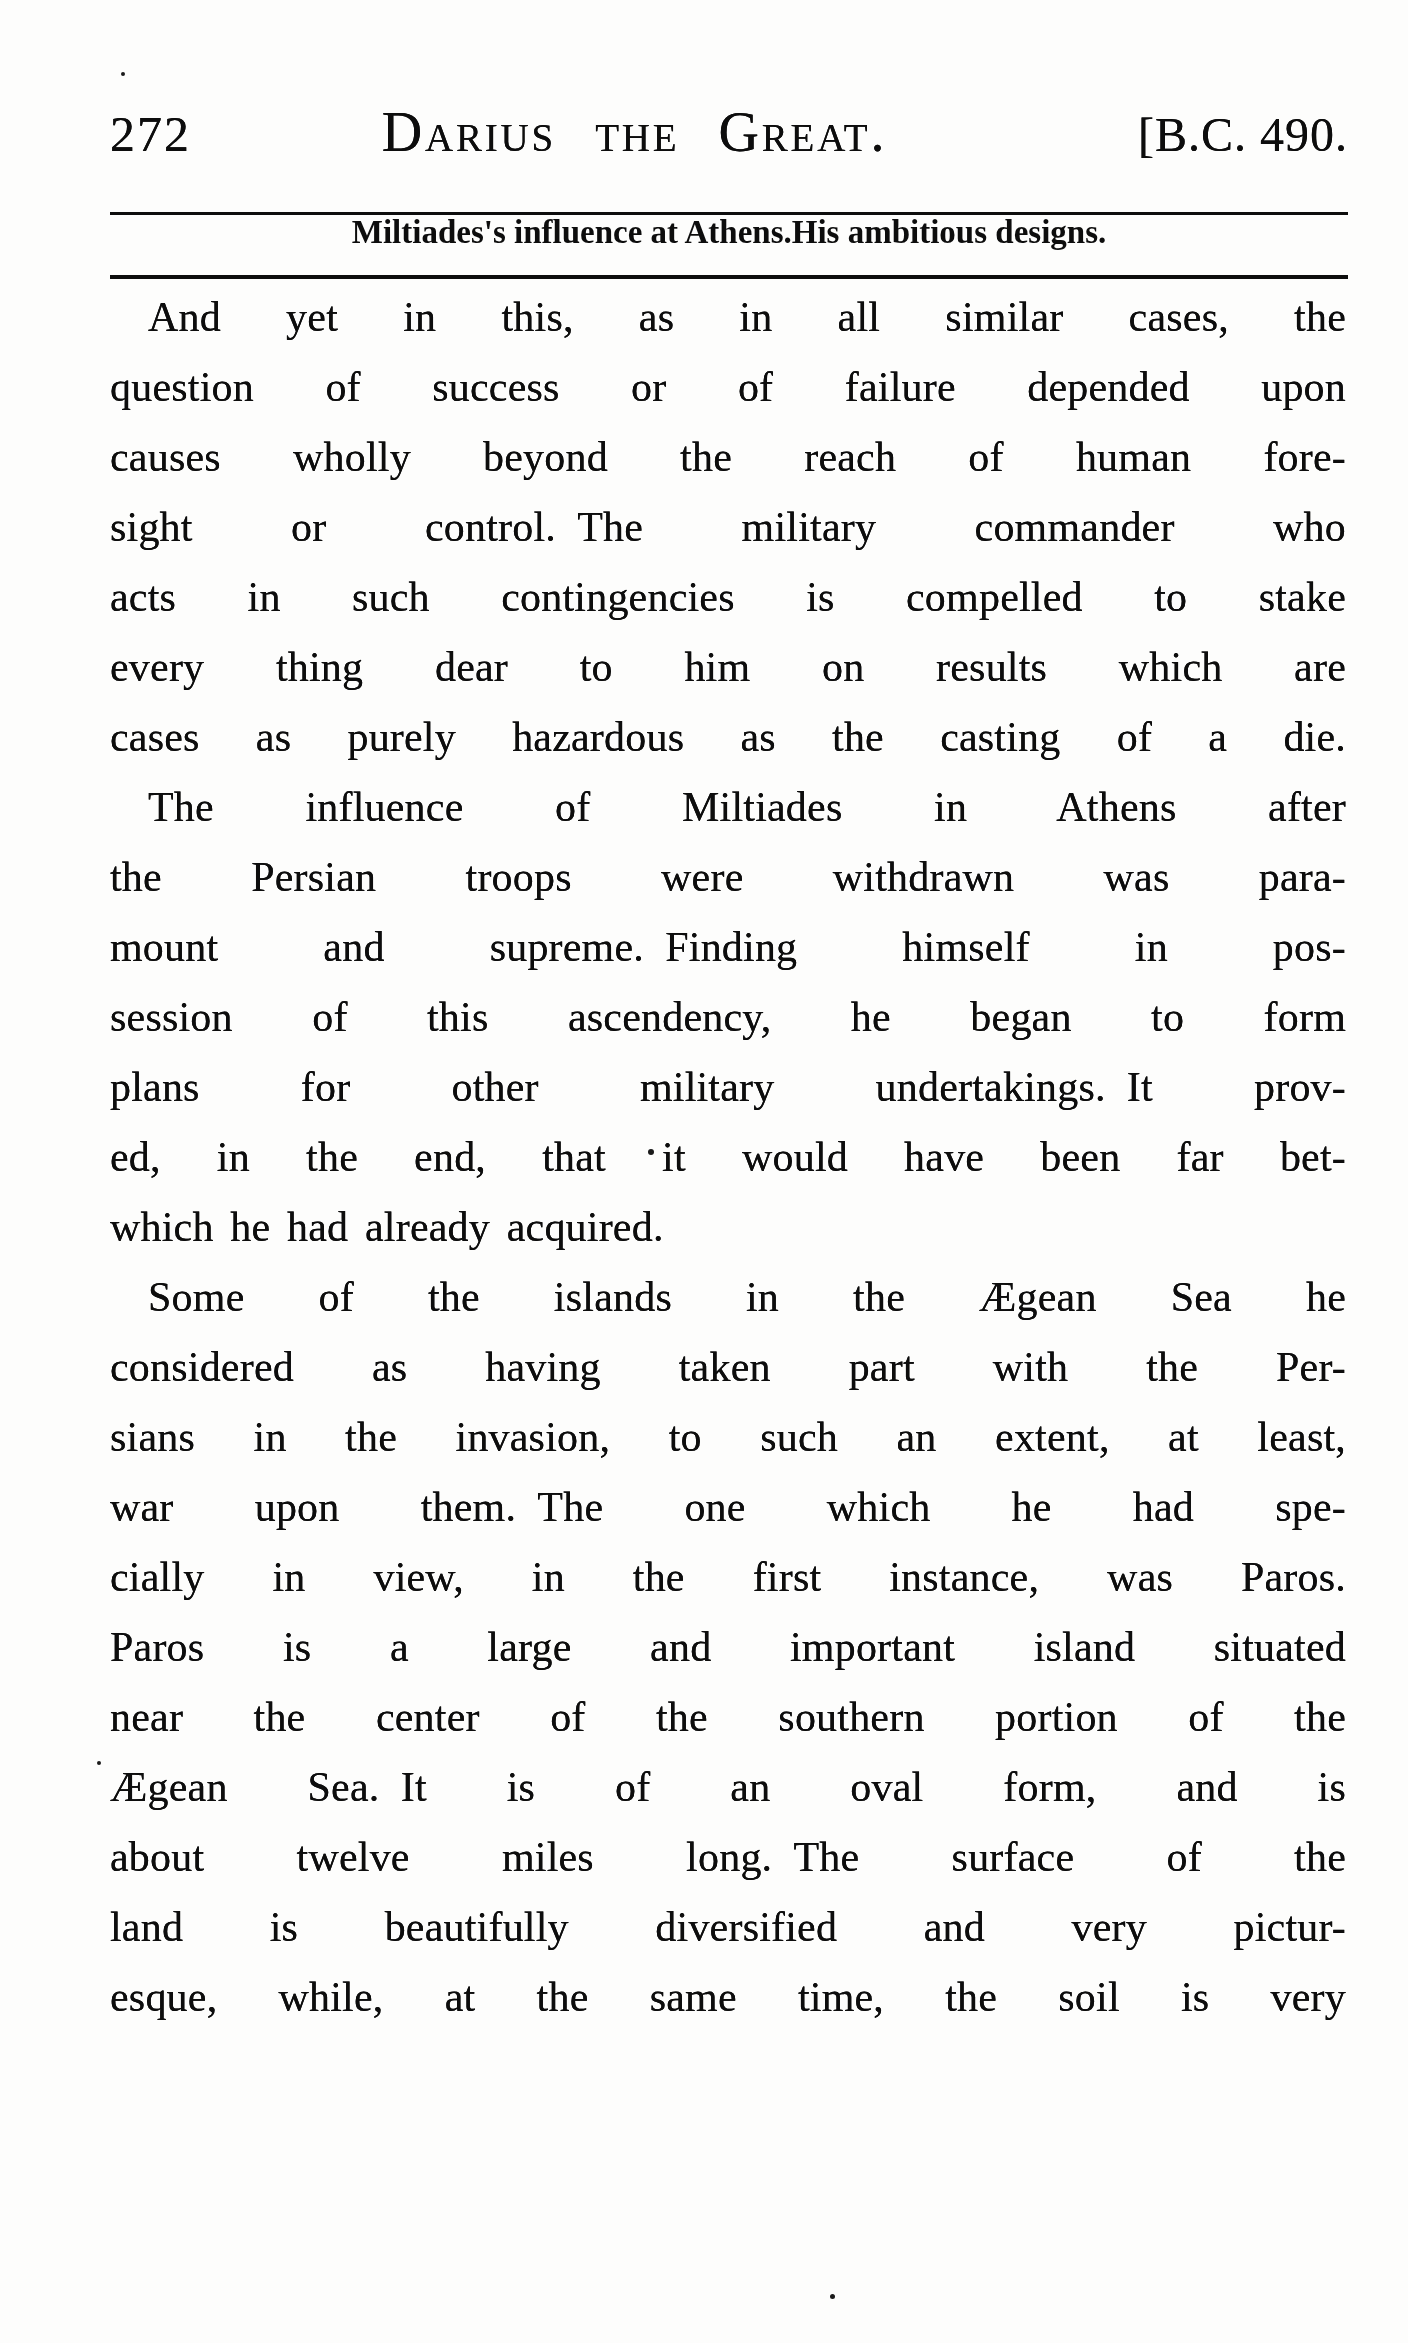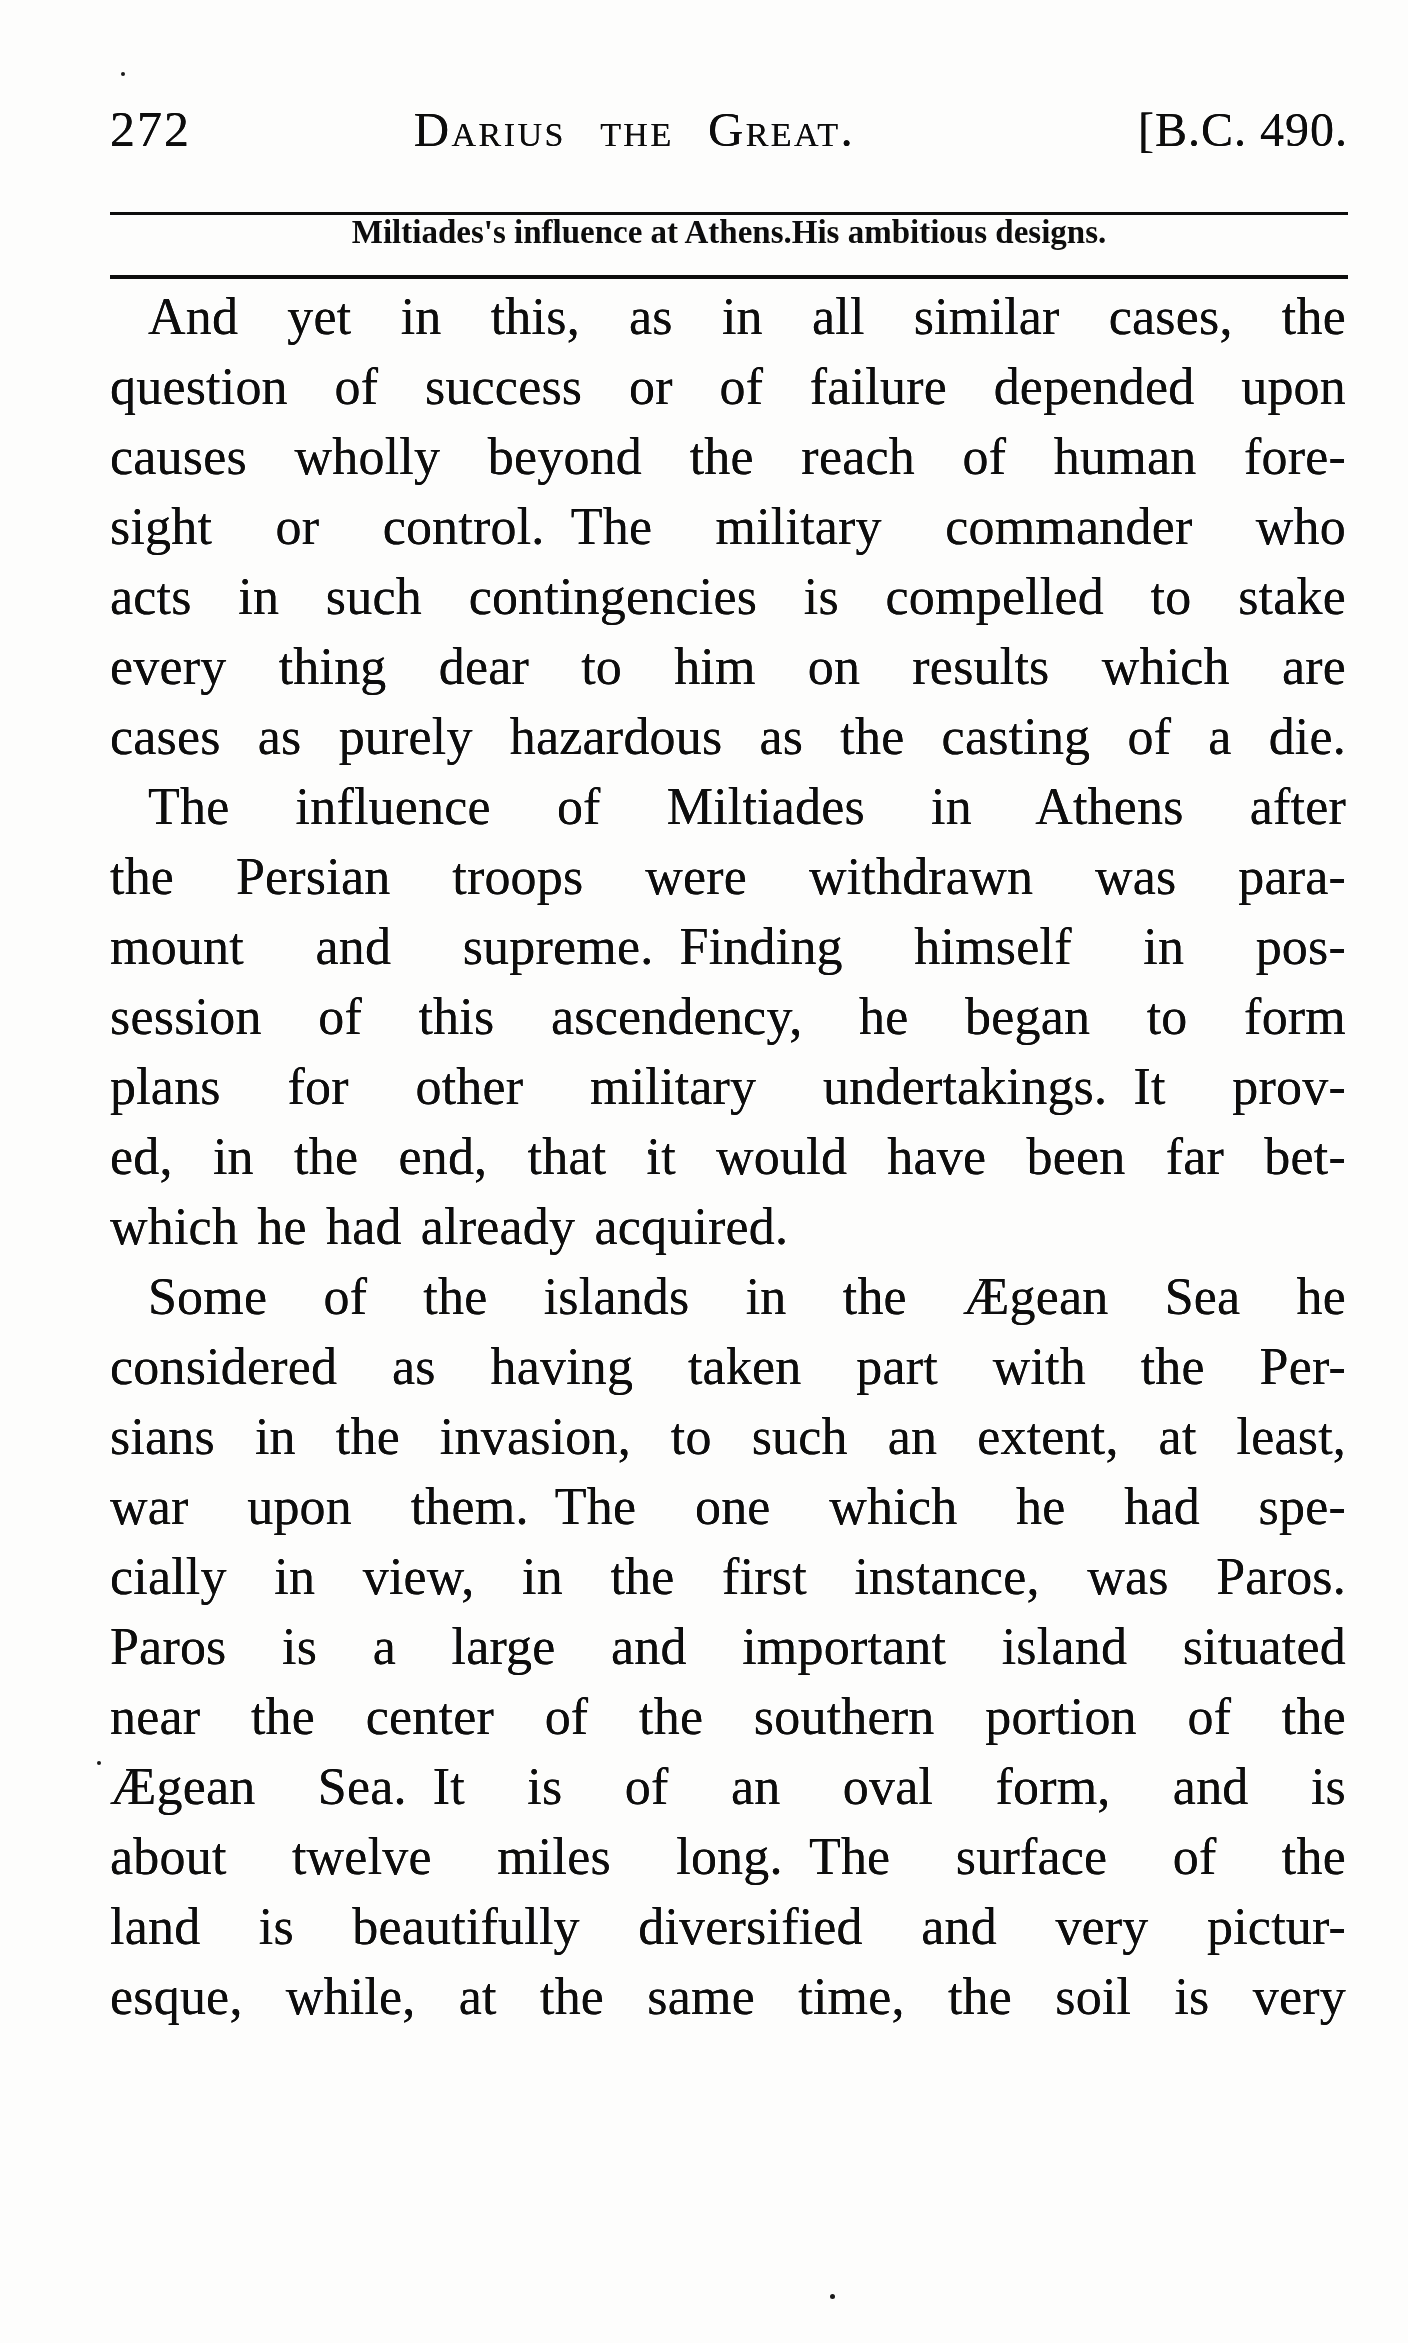--- a/index.html
+++ b/index.html
@@ -21,21 +21,21 @@
     position:absolute;left:110px;right:60px;top:100px;height:72px;
     display:flex;align-items:baseline;
   }
   .page-number{
     font-size:50px;letter-spacing:2px;
     text-shadow:0 0 0.6px var(--ink);
   }
   .header-title{
     flex:1;text-align:center;
     font-variant:small-caps;
-    font-size:49px;
+    font-size:56px;
     letter-spacing:0.05em;
     word-spacing:0.40em;
     transform:translateX(-30px);
     text-shadow:0 0 0.6px var(--ink);
     white-space:nowrap;
   }
   .era-label{
     font-size:48px;
     letter-spacing:1px;
     text-shadow:0 0 0.6px var(--ink);
@@ -47,21 +47,21 @@
   .rule-bottom{top:275px;height:4px;}
   .runhead-row{
     position:absolute;left:112px;right:62px;top:214px;height:52px;
     display:flex;justify-content:center;align-items:baseline;
     font-weight:bold;font-size:33px;
     white-space:nowrap;
   }
   
   .body-text{
     position:absolute;left:110px;top:282px;width:1236px;
-    font-size:52px;
+    font-size:42px;
     word-spacing:6px;
     letter-spacing:0.2px;
     text-shadow:0 0 0.55px var(--ink);
   }
   .body-text .line{
     height:70px;line-height:70px;
     text-align:justify;
     white-space:normal;
     overflow:visible;
   }

